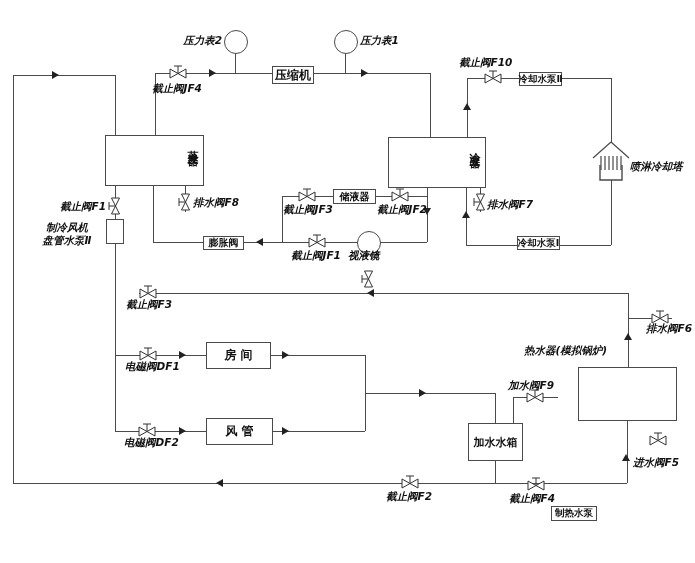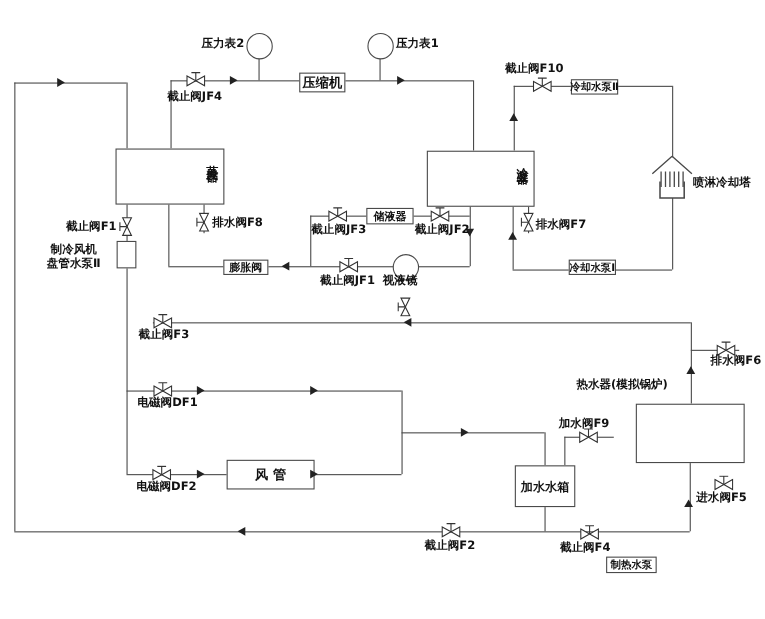--- a/index.html
+++ b/index.html
@@ -3,21 +3,21 @@
 <meta charset="utf-8">
 <style>
   html,body{margin:0;padding:0;background:#fff;}
   #stage{position:relative;width:695px;height:563px;background:#fff;
          font-family:"DejaVu Sans","Liberation Sans",sans-serif;color:#111;overflow:hidden;}
   .hl{position:absolute;height:1px;background:#4a4a4a;z-index:1;}
   .vl{position:absolute;width:1px;background:#4a4a4a;z-index:1;}
   .box{position:absolute;border:1px solid #4a4a4a;background:#fff;z-index:3;
        display:flex;align-items:center;justify-content:center;box-sizing:border-box;}
   .box span{font-weight:bold;white-space:nowrap;}
-  .lbl{position:absolute;font-weight:bold;font-size:10.5px;white-space:nowrap;z-index:5;line-height:12px;}
+  .lbl{position:absolute;font-weight:bold;font-size:10.5px;white-space:nowrap;z-index:5;line-height:12px;font-style:italic;}
   .circ{position:absolute;width:22px;height:22px;border:1px solid #4a4a4a;border-radius:50%;background:#fff;z-index:3;}
   .valve{position:absolute;z-index:4;line-height:0;}
   .ar{position:absolute;width:0;height:0;z-index:4;}
   .ar.r{border-left:7px solid #222;border-top:4px solid transparent;border-bottom:4px solid transparent;}
   .ar.l{border-right:7px solid #222;border-top:4px solid transparent;border-bottom:4px solid transparent;}
   .ar.u{border-bottom:7px solid #222;border-left:4px solid transparent;border-right:4px solid transparent;}
   .ar.d{border-top:7px solid #222;border-left:4px solid transparent;border-right:4px solid transparent;}
   .vtext{position:absolute;writing-mode:vertical-rl;text-orientation:upright;font-weight:bold;
          font-size:11px;letter-spacing:3px;z-index:4;}
   .coil{position:absolute;z-index:2;}
@@ -109,22 +109,25 @@
   <div class="box" style="left:106px;top:219px;width:18px;height:25px;"></div>
 
   <div class="box" style="left:519px;top:72px;width:43px;height:14px;">
     <span style="font-size:9.5px;">冷却水泵Ⅱ</span>
   </div>
 
   <div class="box" style="left:517px;top:236px;width:43px;height:14px;">
     <span style="font-size:9.5px;">冷却水泵Ⅰ</span>
   </div>
 
-
-  <div class="box" style="left:206px;top:418px;width:80px;height:27px;">
+  <div class="box" style="left:206px;top:342px;width:65px;height:27px;">
+    <span style="font-size:12px;">房  间</span>
+  </div>
+
+  <div class="box" style="left:206px;top:418px;width:67px;height:27px;">
     <span style="font-size:12px;">风  管</span>
   </div>
 
   <div class="box" style="left:468px;top:423px;width:55px;height:38px;">
     <span style="font-size:11px;">加水水箱</span>
   </div>
 
   <div class="box" style="left:578px;top:367px;width:99px;height:54px;"></div>
   <svg class="coil" style="left:579px;top:368px;" width="97" height="52" viewBox="0 0 97 52">
     <path d="M50 0 V11 H12 V17 H82 V23 H12 V29 H82 V35 H12 V41 H49 V52" fill="none" stroke="#4a4a4a" stroke-width="1.4"></path>
@@ -246,17 +249,17 @@
   </div>
   <div class="lbl" style="left:291px;top:249px;">截止阀JF1</div>
   <div class="lbl" style="left:348px;top:249px;">视液镜</div>
   <div class="lbl" style="left:630px;top:160px;">喷淋冷却塔</div>
   <div class="lbl" style="left:126px;top:298px;">截止阀F3</div>
   <div class="lbl" style="left:633px;top:322px;padding-left:13px;">排水阀F6</div>
   <div class="lbl" style="left:125px;top:360px;">电磁阀DF1</div>
   <div class="lbl" style="left:524px;top:344px;">热水器(模拟锅炉)</div>
   <div class="lbl" style="left:508px;top:379px;">加水阀F9</div>
   <div class="lbl" style="left:124px;top:436px;">电磁阀DF2</div>
-  <div class="lbl" style="left:633px;top:446px;">进水阀F5</div>
+  <div class="lbl" style="left:633px;top:456px;">进水阀F5</div>
   <div class="lbl" style="left:386px;top:490px;">截止阀F2</div>
   <div class="lbl" style="left:509px;top:492px;">截止阀F4</div>
 
 </div>
 
 </body></html>

